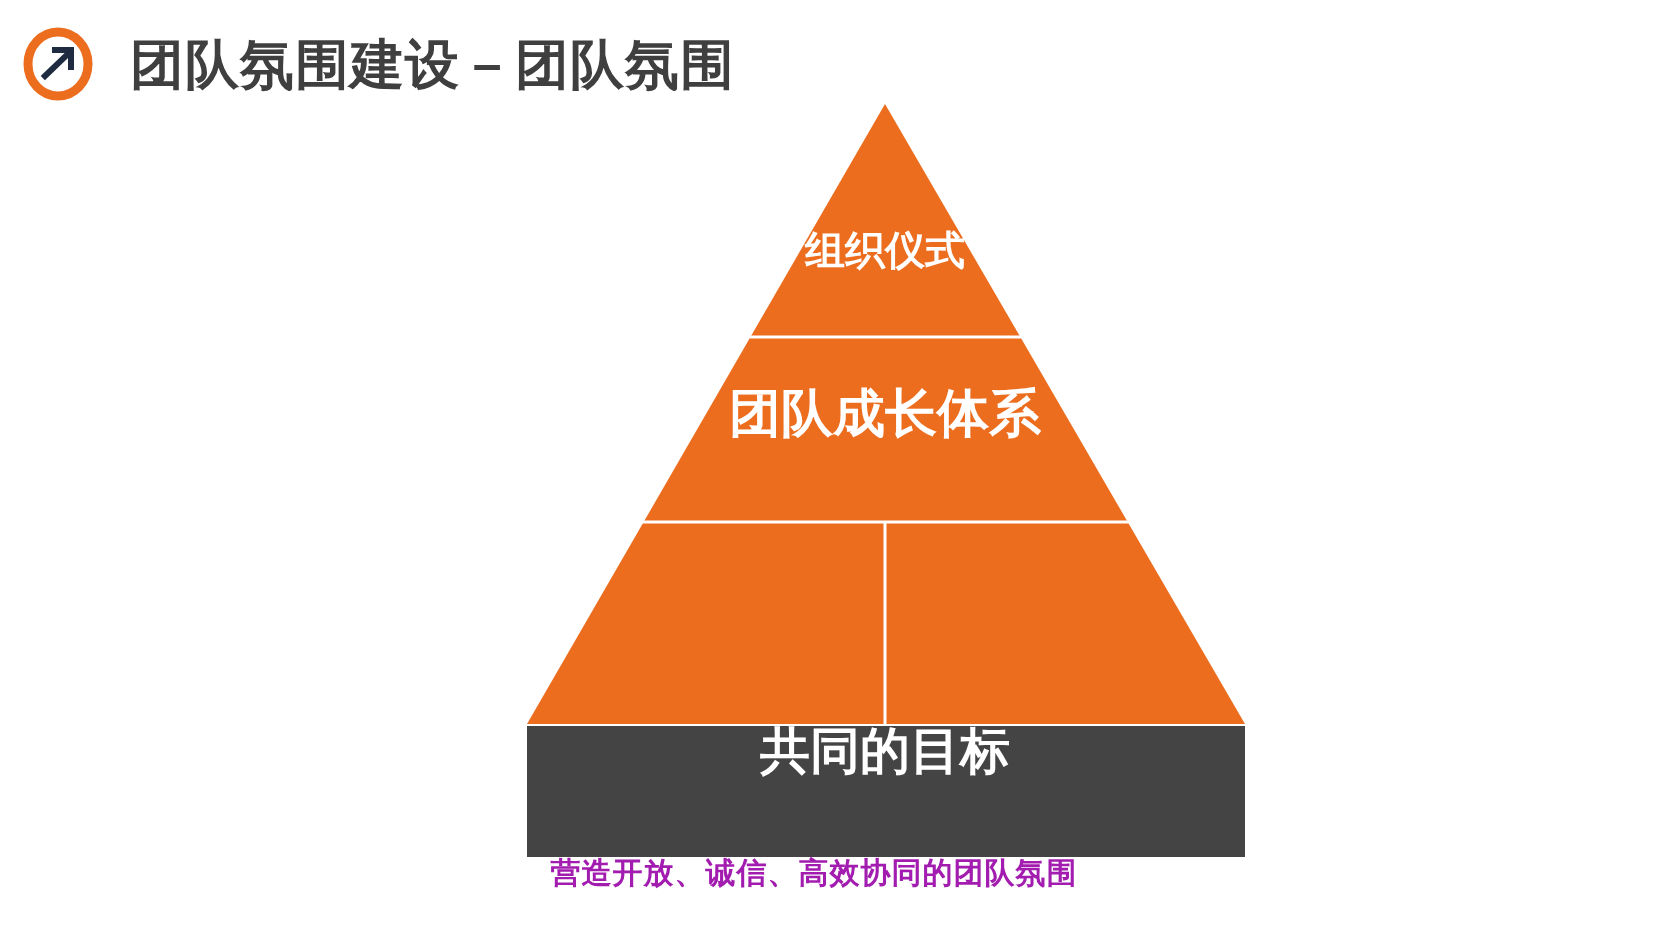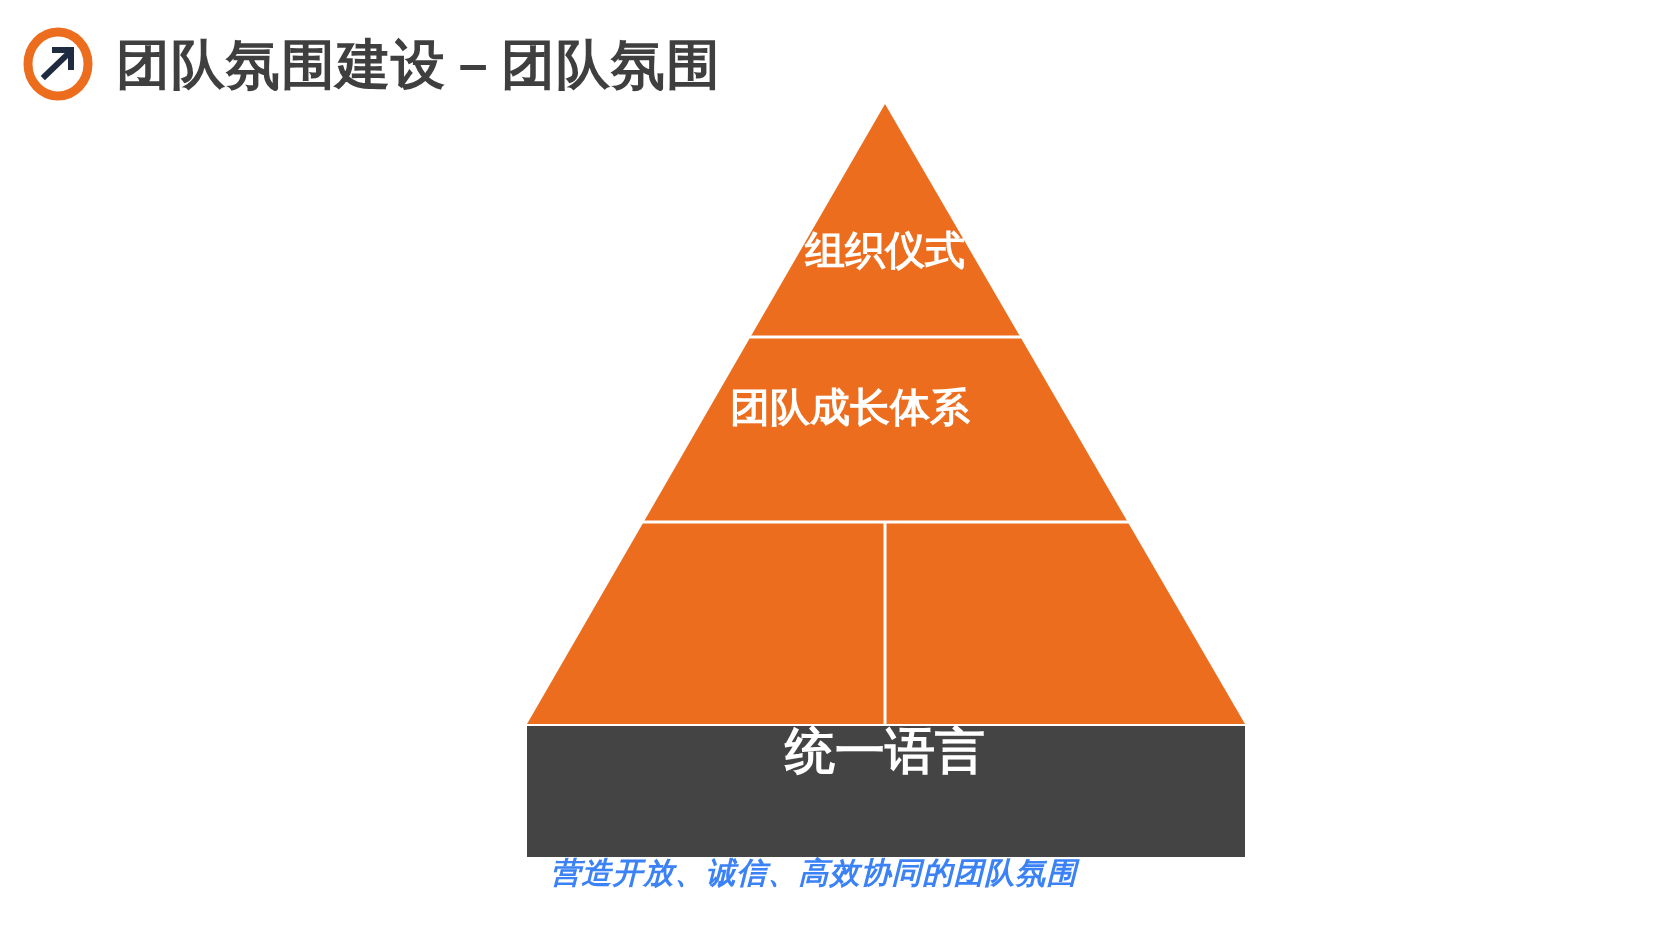--- a/index.html
+++ b/index.html
@@ -15,21 +15,21 @@
     font-family: "Liberation Sans", "DejaVu Sans", sans-serif;
   }
 
   
   .header {
     position: absolute;
     left: 22px;
     top: 26px;
     display: flex;
     align-items: center;
-    gap: 22px;
+    gap: 36px;
   }
   .logo-ring {
     width: 72px;
     height: 76px;
     flex: 0 0 auto;
     position: relative;
   }
   .logo-ring svg { display: block; }
   .page-title {
     font-size: 54px;
@@ -64,22 +64,22 @@
     text-align: center;
     line-height: 1;
   }
   .tier-top {
     font-size: 40px;
     left: 745px;
     top: 188px;
     width: 280px;
   }
   .tier-second {
-    font-size: 40px;
-    left: 590px;
+    font-size: 52px;
+    left: 625px;
     top: 345px;
     width: 520px;
   }
   .tier-third-left {
     font-size: 46px;
     left: 560px;
     top: 526px;
     width: 320px;
   }
   .tier-third-right {
@@ -97,23 +97,22 @@
 
   
   .caption {
     position: absolute;
     top: 853px;
     left: 0;
     width: 1628px;
     text-align: center;
     font-size: 30px;
     font-weight: bold;
-    color: #3b82f6;
+    color: #a21caf;
     letter-spacing: 1px;
-    font-style: italic;
   }
 </style>
 </head>
 <body>
 
 <div class="header">
   <div class="logo-ring">
     <svg width="72" height="76" viewBox="0 0 72 76" aria-hidden="true">
       <ellipse cx="36" cy="38" rx="30" ry="32" fill="none" stroke="#ED6D1F" stroke-width="9"></ellipse>
       <g stroke="#1f2b40" stroke-width="6" stroke-linecap="square" fill="none">
@@ -138,16 +137,16 @@
 
     <rect x="527" y="684" width="718" height="131" fill="#444444"></rect>
   </svg>
 
   <div class="tier-label tier-top">组织仪式</div>
 
   <div class="tier-label tier-second">团队成长体系</div>
 
 
 
-  <div class="tier-label tier-base">统一语言</div>
+  <div class="tier-label tier-base">共同的目标</div>
 </div>
 
 <div class="caption">营造开放、诚信、高效协同的团队氛围</div>
 
 </body></html>

